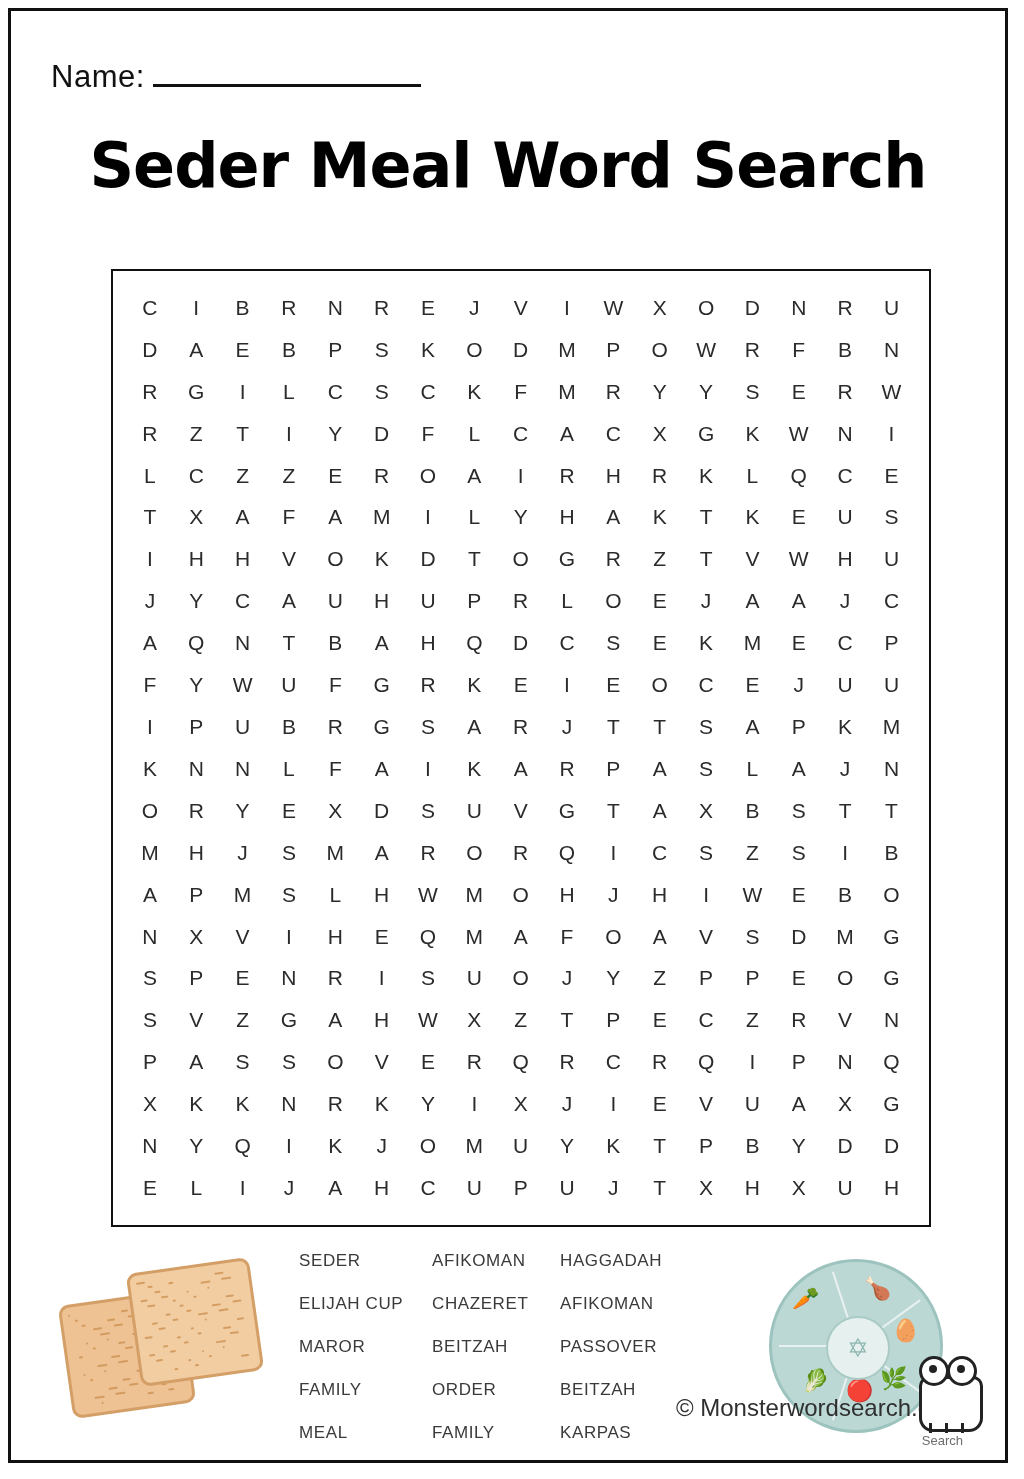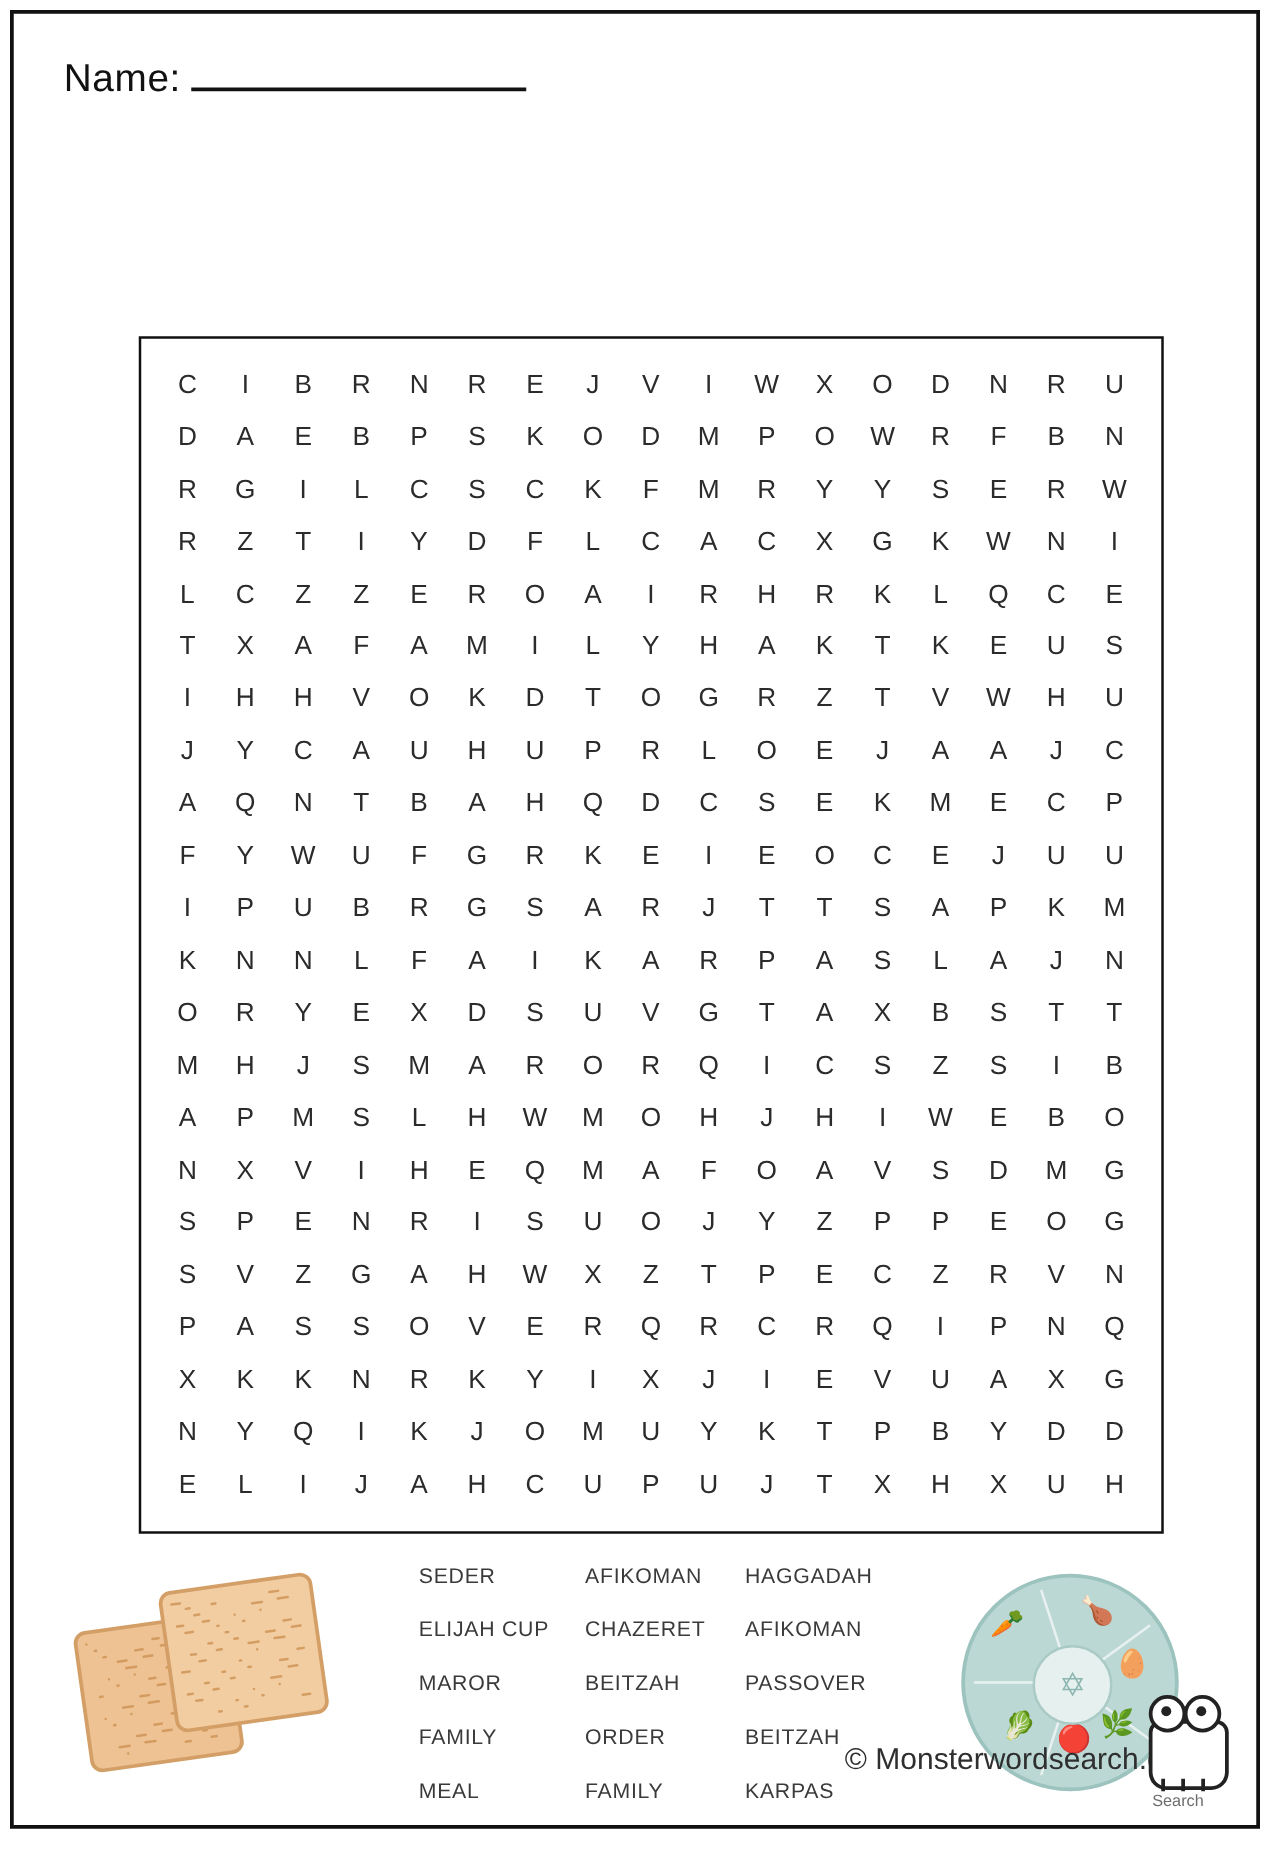--- a/index.html
+++ b/index.html
@@ -20,21 +20,21 @@
     top: 8px;
     width: 1000px;
     height: 1455px;
     border: 3px solid #111;
     box-sizing: border-box;
     background: #fff;
   }
   .name-row {
     position: absolute;
     left: 40px;
-    top: 34px;
+    top: 48px;
     display: flex;
     align-items: baseline;
     gap: 8px;
   }
   .name-label {
     font-size: 31px;
     color: #111;
     letter-spacing: 0.5px;
   }
   .name-line {
@@ -87,21 +87,20 @@
     display: grid;
     grid-template-columns: 133px 128px 139px;
     grid-auto-rows: 43px;
     font-size: 17px;
     color: #3a3a3a;
     letter-spacing: 0.6px;
   }
   .words span {
     line-height: 43px;
     white-space: nowrap;
-    margin-left: 36px;
   }
   .credit {
     position: absolute;
     right: 42px;
     bottom: 38px;
     font-size: 24px;
     color: #2f2f2f;
     font-family: "Liberation Sans", sans-serif;
   }
   .novice {
@@ -239,20 +238,21 @@
 </head>
 <body>
 
 <div class="page">
 
   <div class="name-row">
     <span class="name-label">Name:</span>
     <span class="name-line"></span>
   </div>
 
+  <div class="title">Seder Meal Word Search</div>
 
   <div class="grid-box">
     <table class="grid">
       <tbody id="grid-body">
           <tr>
             <td>C</td>
             <td>I</td>
             <td>B</td>
             <td>R</td>
             <td>N</td>

